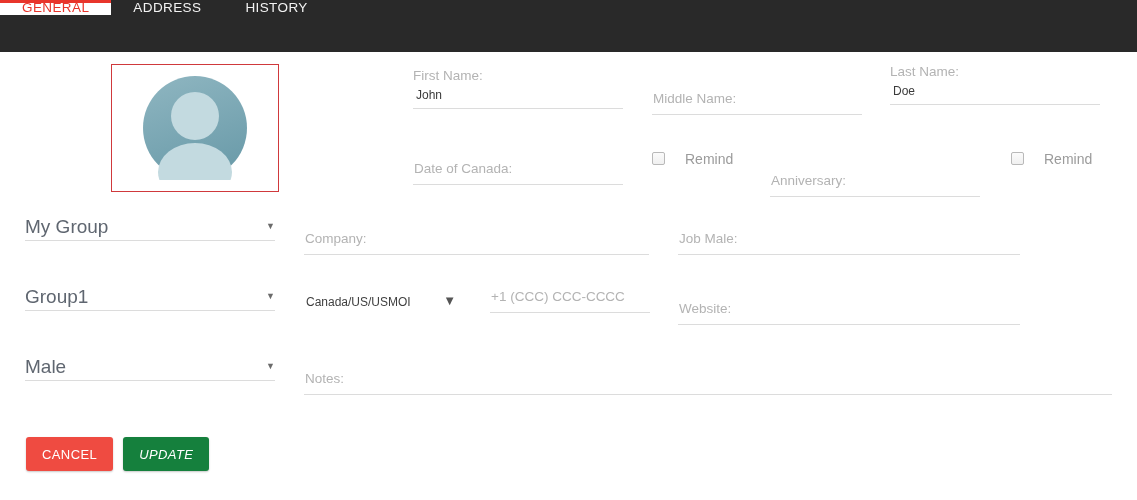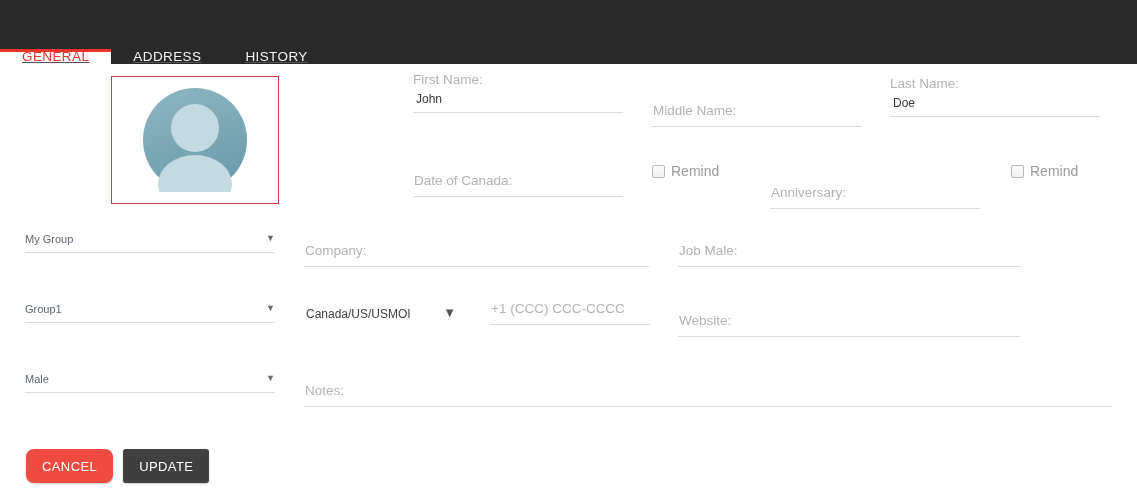--- a/index.html
+++ b/index.html
@@ -11,26 +11,25 @@
     width: 1137px;
     height: 500px;
     background: #ffffff;
     font-family: "Liberation Sans", sans-serif;
     overflow: hidden;
     color: #555;
   }
 
   
   .tabbar {
-    height: 64px;
+    height: 52px;
     background: #292929;
     display: flex;
-    align-items: flex-end;
+    align-items: flex-start;
     padding-left: 0;
-    text-decoration: underline;
   }
   .tab {
     position: relative;
     display: flex;
     align-items: center;
     justify-content: center;
     padding: 0 22px;
     font-size: 13.5px;
     letter-spacing: .4px;
     color: #f2f2f2;
@@ -102,22 +101,21 @@
   
   .field.empty .flabel {
     line-height: 26px;
     padding-left: 1px;
   }
 
   
   .checkrow {
     position: absolute;
     display: flex;
-    align-items: center;
-    gap: 6px;
+    gap: 20px;
     cursor: pointer;
     user-select: none;
   }
   .cbox {
     width: 13px;
     height: 13px;
     border: 1px solid #b9b9b9;
     border-radius: 2px;
     background: linear-gradient(#fbfbfb, #f0f0f0);
     flex: 0 0 auto;
@@ -133,21 +131,21 @@
     position: absolute;
     display: flex;
     align-items: flex-end;
     justify-content: space-between;
     border-bottom: 1px solid #dcdcdc;
     padding-bottom: 4px;
     cursor: pointer;
     user-select: none;
   }
   .select .svalue {
-    font-size: 11px;
+    font-size: 19px;
     color: #5f6670;
     line-height: 18px;
     white-space: nowrap;
   }
   .select .caret {
     font-size: 9px;
     color: #6b6b6b;
     line-height: 18px;
     padding-bottom: 1px;
   }
@@ -177,22 +175,22 @@
     border-radius: 3px;
     color: #fff;
     font-size: 13px;
     font-family: "Liberation Sans", sans-serif;
     letter-spacing: .4px;
     padding: 0 16px;
     height: 34px;
     cursor: pointer;
     box-shadow: 0 1px 2px rgba(0,0,0,.22);
   }
-  .btn-cancel { background: #ef4b41; border-radius: 8px; }
-  .btn-update { background: #404040; }
+  .btn-cancel { background: #ef4b41; }
+  .btn-update { background: #15803d; font-style: italic; }
 </style>
 </head>
 <body>
 
 <div class="tabbar">
   <div class="tab active">
     <span>GENERAL</span>
   </div>
   <div class="tab">
     <span>ADDRESS</span>
@@ -213,21 +211,21 @@
             <stop offset="100%" stop-color="#6d9dab"></stop>
           </linearGradient>
         </defs>
         <circle cx="52" cy="52" r="52" fill="url(#bodyGrad)"></circle>
         <circle cx="52" cy="40" r="24" fill="#c3dae0"></circle>
         <ellipse cx="52" cy="96" rx="37" ry="29" fill="#c3dae0"></ellipse>
       </svg>
     </span>
   </div>
 
-  <div class="field" style="left:413px; top:8px; width:210px;">
+  <div class="field" style="left:413px; top:16px; width:210px;">
     <span class="flabel">First Name:</span>
     <span class="fvalue">John</span>
     <span class="uline"></span>
   </div>
 
   <div class="field empty" style="left:652px; top:34px; width:210px;">
     <span class="flabel">Middle Name:</span>
     <span class="uline"></span>
   </div>
 

